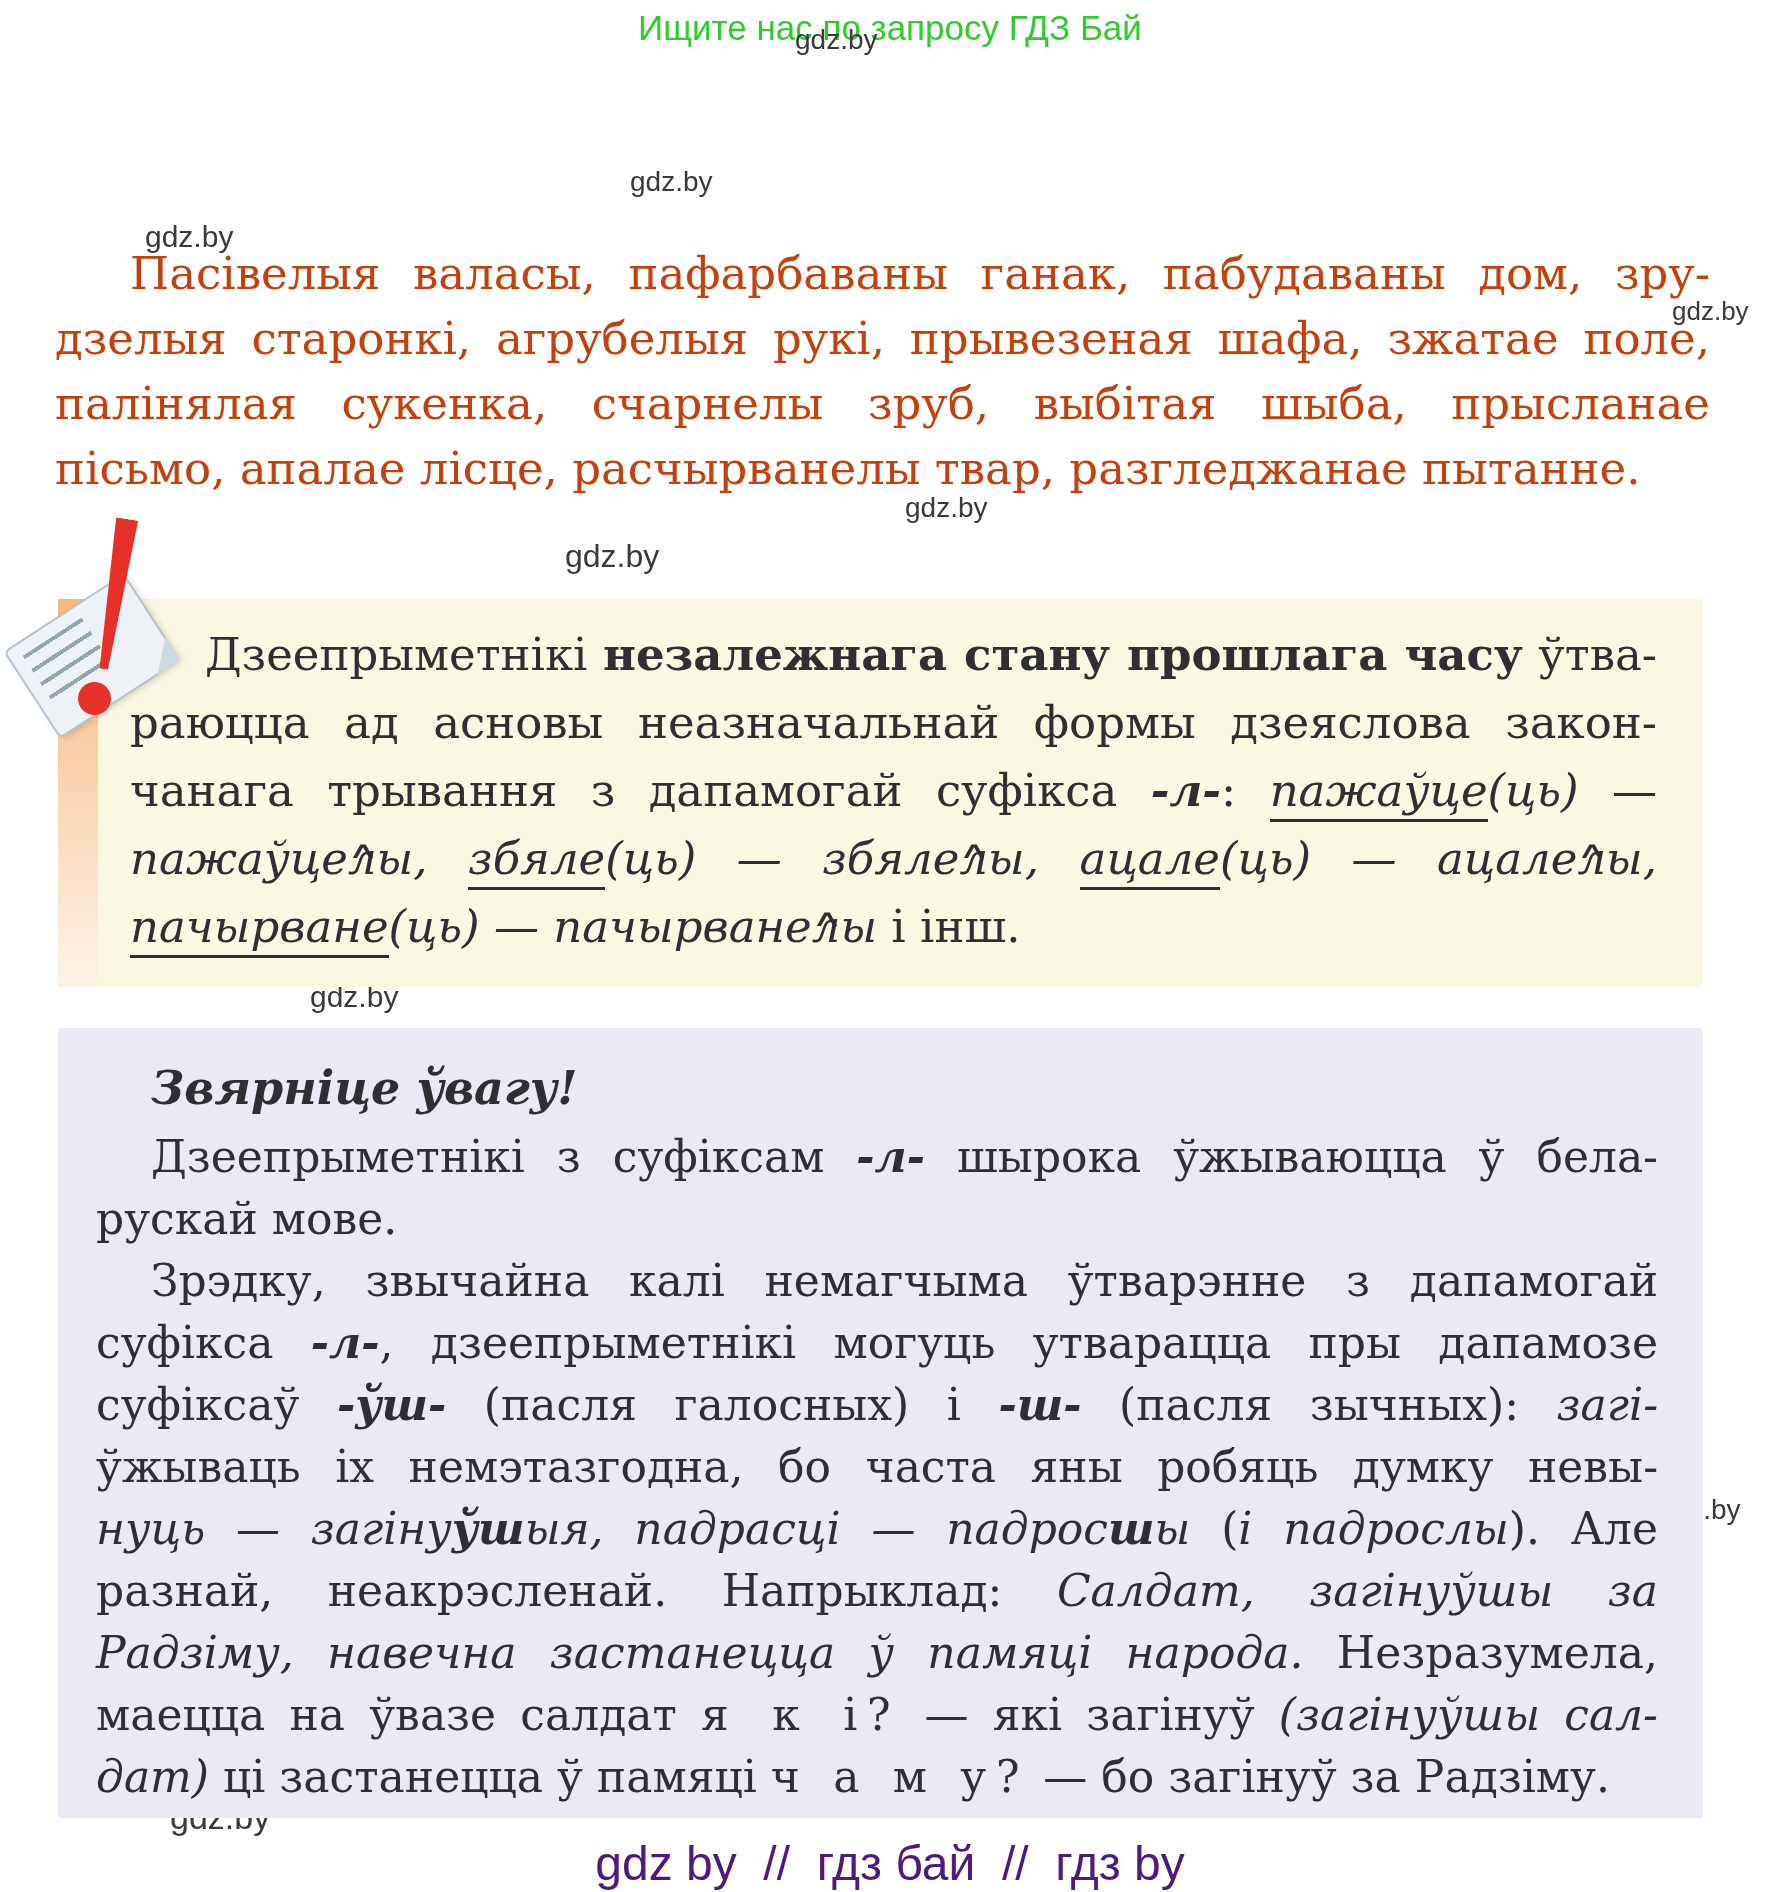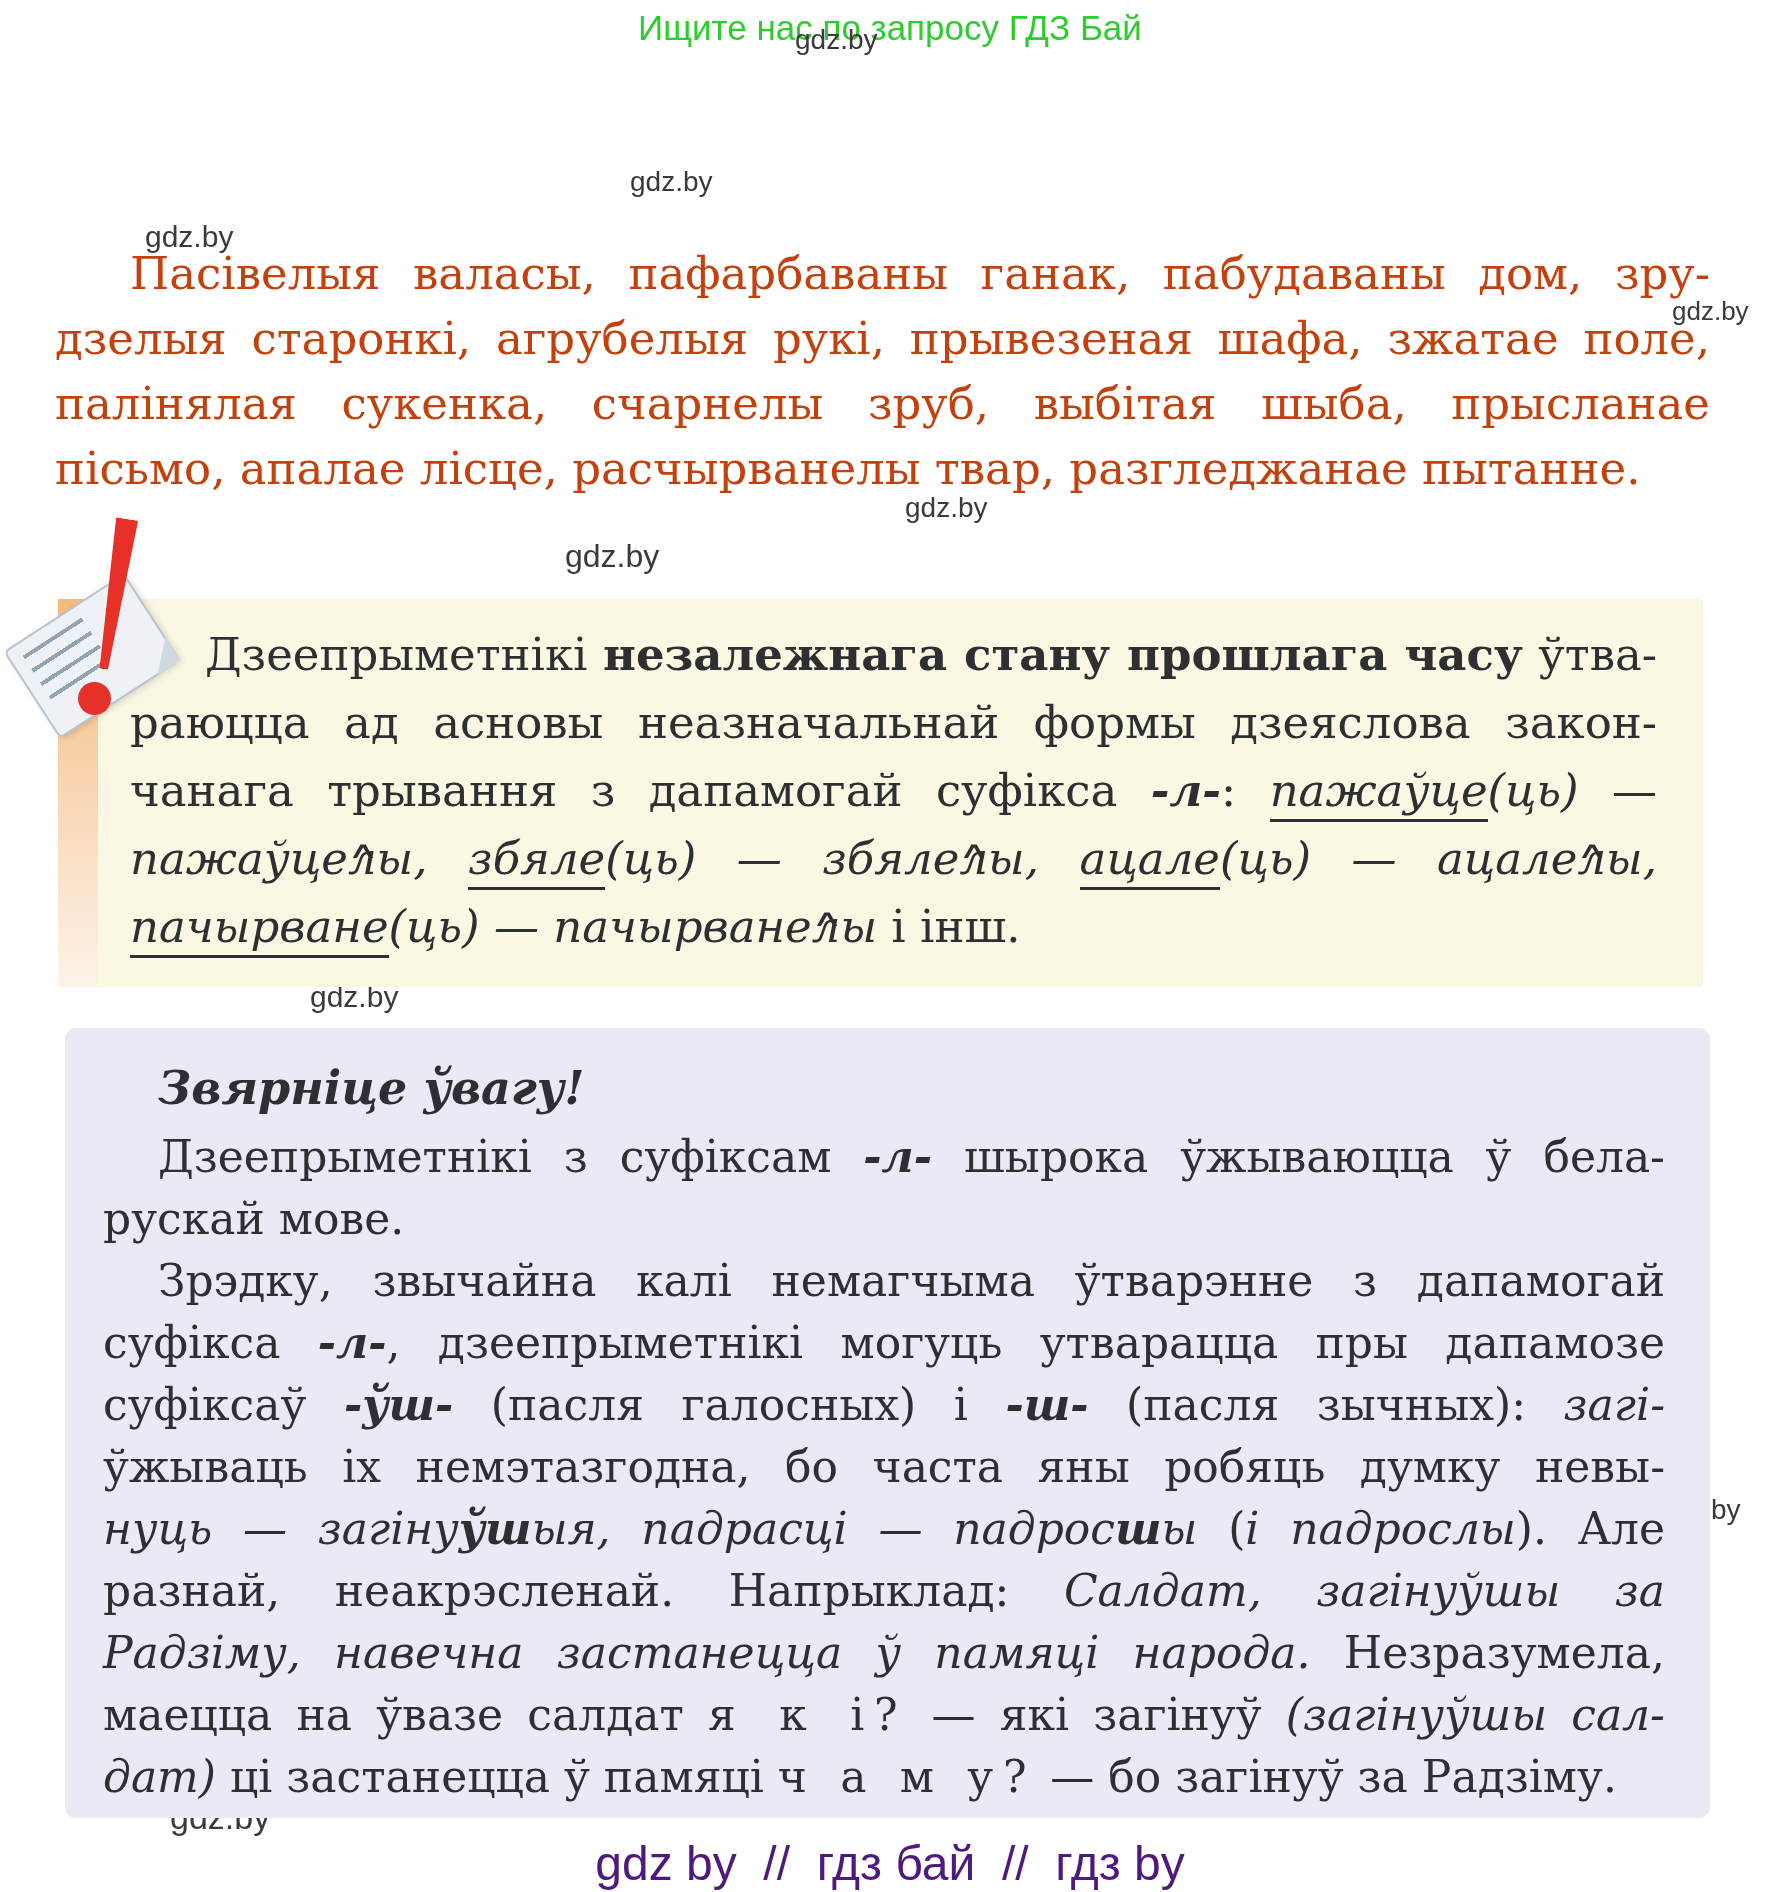--- a/index.html
+++ b/index.html
@@ -29,21 +29,21 @@
 
   .rulebox{position:absolute;left:58px;top:567px;width:1645px;height:388px;
            background:var(--cream);border-radius:4px;margin-top:32px;}
   .strip{position:absolute;left:0;top:0;bottom:0;width:40px;
          background:linear-gradient(to bottom,var(--strip-top),var(--strip-bottom));}
   .rule-content{position:absolute;left:72px;right:46px;top:22px;
                 font-size:45px;line-height:68px;}
   .rule-content .line.ind{text-indent:75px;}
 
   .attbox{position:absolute;left:58px;top:1028px;width:1645px;height:790px;
-          background:var(--lavender);border-radius:11px;margin-left:7px;}
+          background:var(--lavender);border-radius:4px;}
   .att-inner{position:absolute;left:38px;right:45px;top:30px;}
   .att-title{font-size:46px;font-weight:bold;font-style:italic;line-height:60px;
              margin-left:55px;margin-bottom:8px;}
   .att-content{font-size:44px;line-height:62px;}
   .att-content .line.ind{text-indent:55px;}
 
   .line{text-align:justify;text-align-last:justify;}
   .line.last{text-align-last:left;}
 
   .b{font-weight:bold;}

